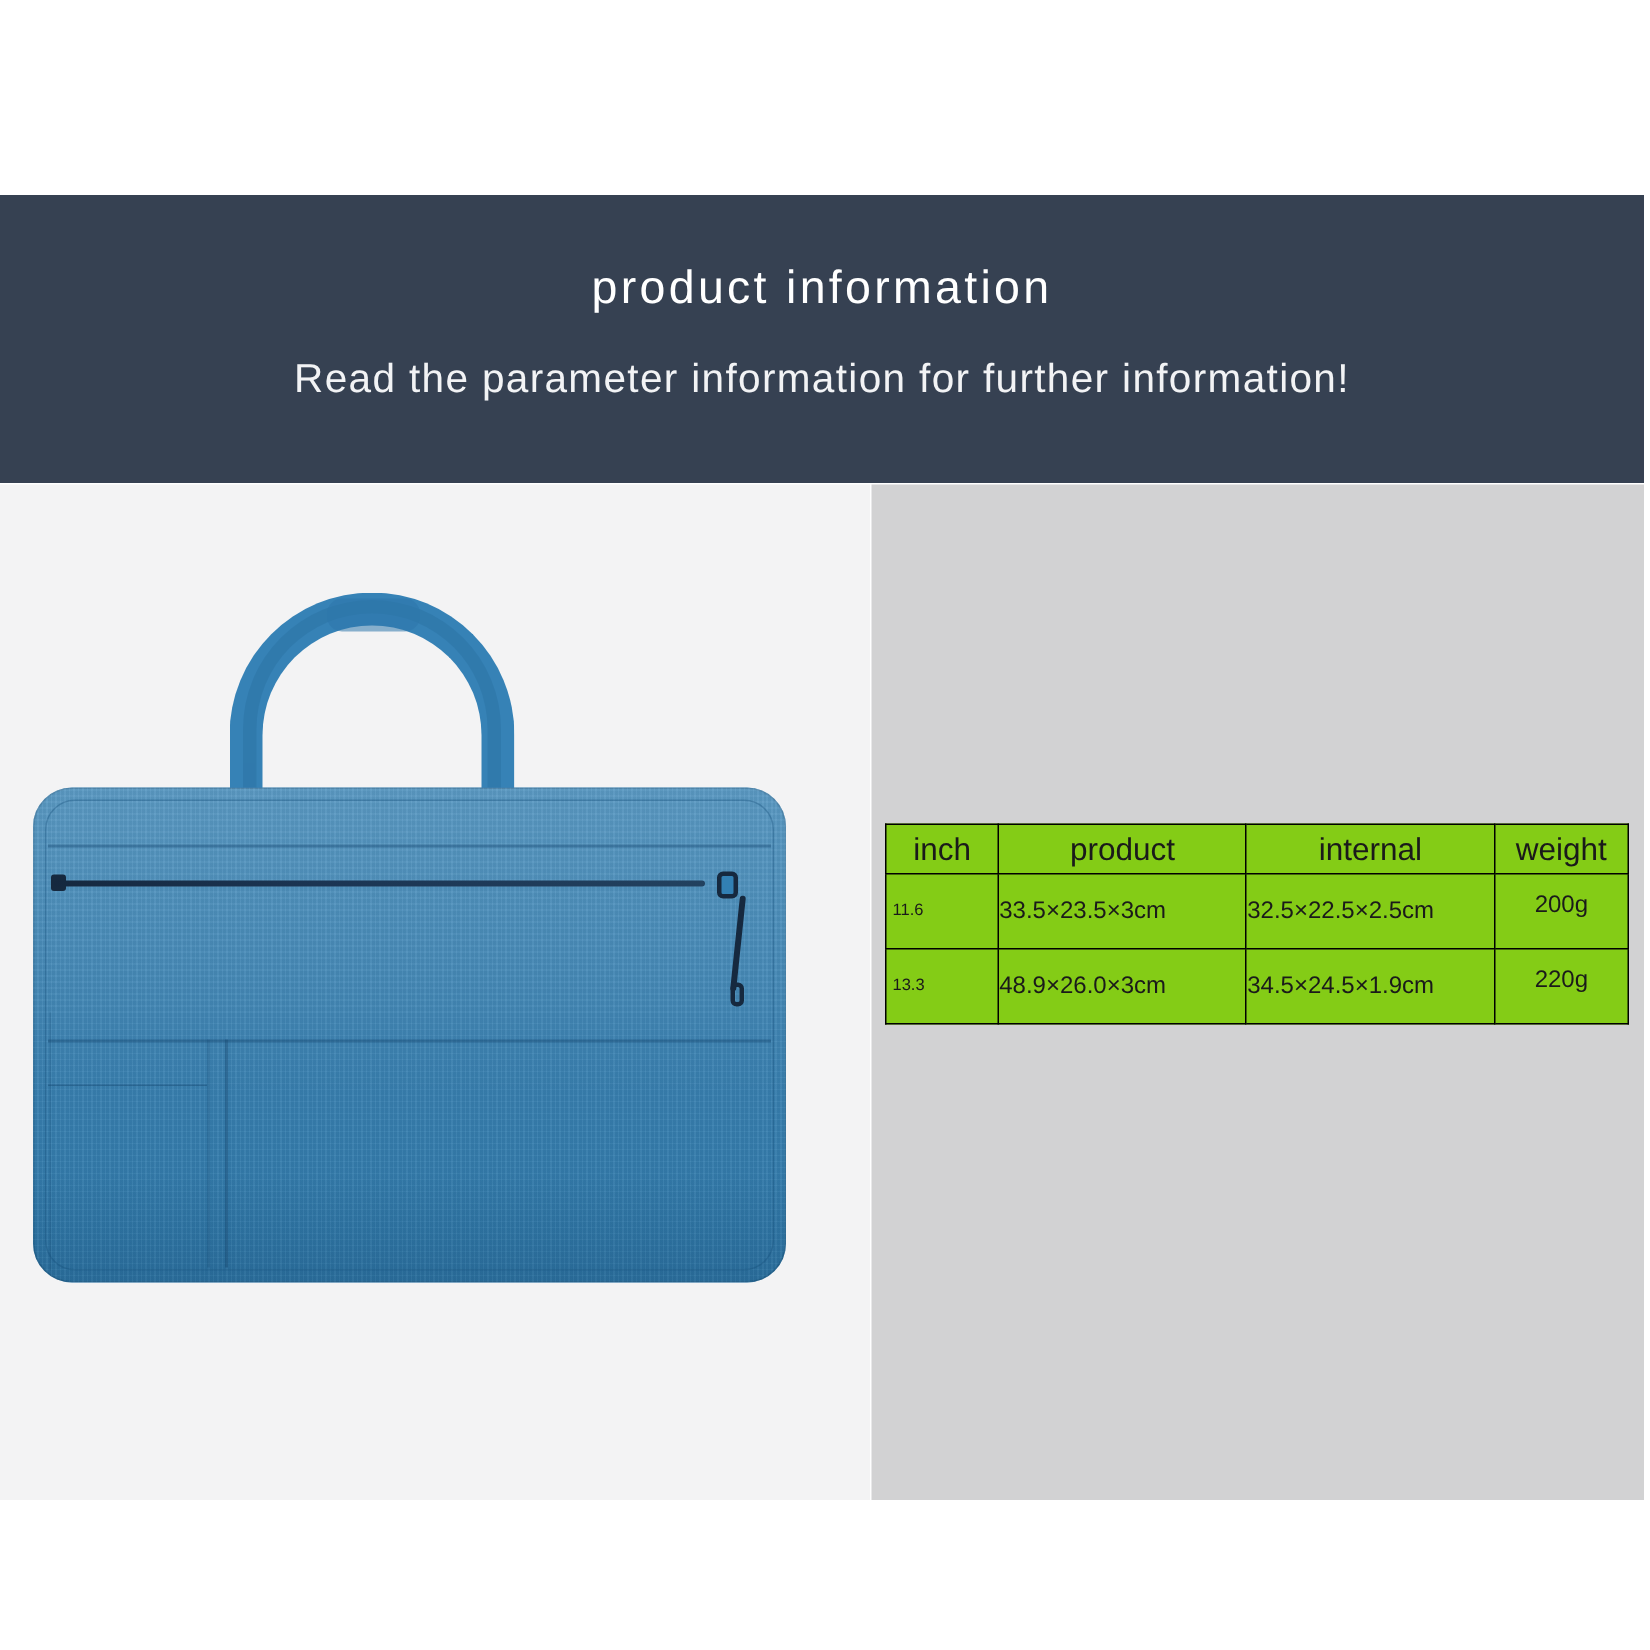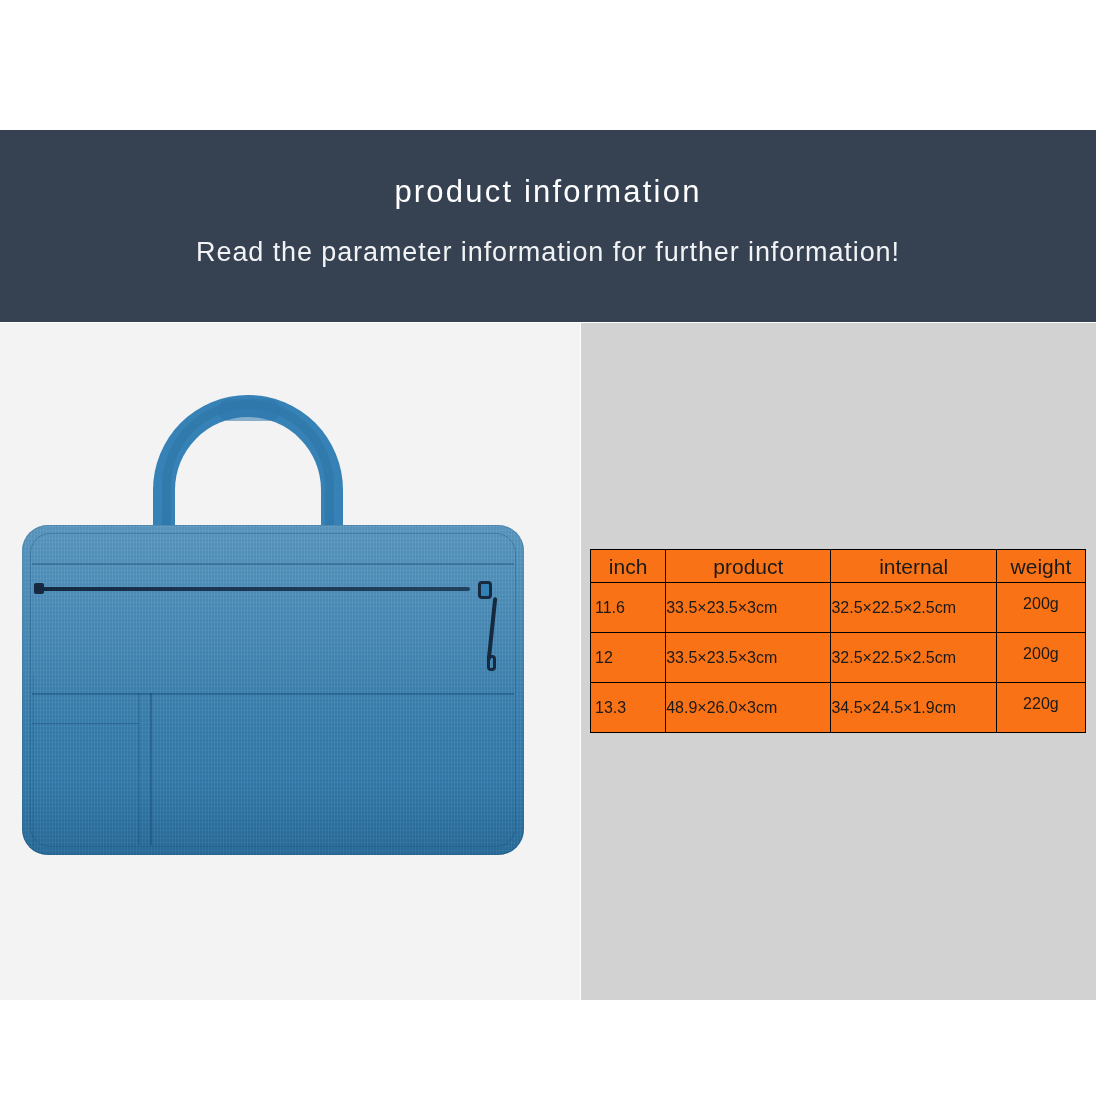--- a/index.html
+++ b/index.html
@@ -263,21 +263,21 @@
     pointer-events: none;
   }
 
   
   #spec-table {
     position: absolute;
     left: 9px;
     top: 226px;
     width: 496px;
     border-collapse: collapse;
-    background: #f97316;
+    background: #84cc16;
     font-size: 15.5px;
     color: #1a1a1a;
   }
   #spec-table th, #spec-table td {
     border: 1px solid #000000;
     padding: 0;
     font-weight: 400;
     line-height: 1;
   }
   #spec-table thead th {
@@ -287,21 +287,21 @@
   }
   #spec-table thead th.col-inch { width: 74px; }
   #spec-table thead th.col-external { width: 164px; }
   #spec-table thead th.col-internal { width: 164px; }
   #spec-table thead th.col-weight { width: 88px; }
 
   #spec-table tbody td { height: 29px; }
   #spec-table tbody td.c-inch {
     text-align: left;
     padding-left: 4px;
-    font-size: 16px;
+    font-size: 11px;
   }
   #spec-table tbody td.c-ext,
   #spec-table tbody td.c-int {
     text-align: left;
     font-size: 16px;
   }
   #spec-table tbody td.c-wt {
     text-align: center;
     font-size: 16px;
     vertical-align: bottom;
@@ -362,26 +362,20 @@
           </tr>
         </thead>
         <tbody>
           <tr>
             <td class="c-inch">11.6</td>
             <td class="c-ext">33.5×23.5×3cm</td>
             <td class="c-int">32.5×22.5×2.5cm</td>
             <td class="c-wt">200g</td>
           </tr>
           <tr>
-            <td class="c-inch">12</td>
-            <td class="c-ext">33.5×23.5×3cm</td>
-            <td class="c-int">32.5×22.5×2.5cm</td>
-            <td class="c-wt">200g</td>
-          </tr>
-          <tr>
             <td class="c-inch">13.3</td>
             <td class="c-ext">48.9×26.0×3cm</td>
             <td class="c-int">34.5×24.5×1.9cm</td>
             <td class="c-wt">220g</td>
           </tr>
         </tbody>
       </table>
     </div>
 
   </div>

